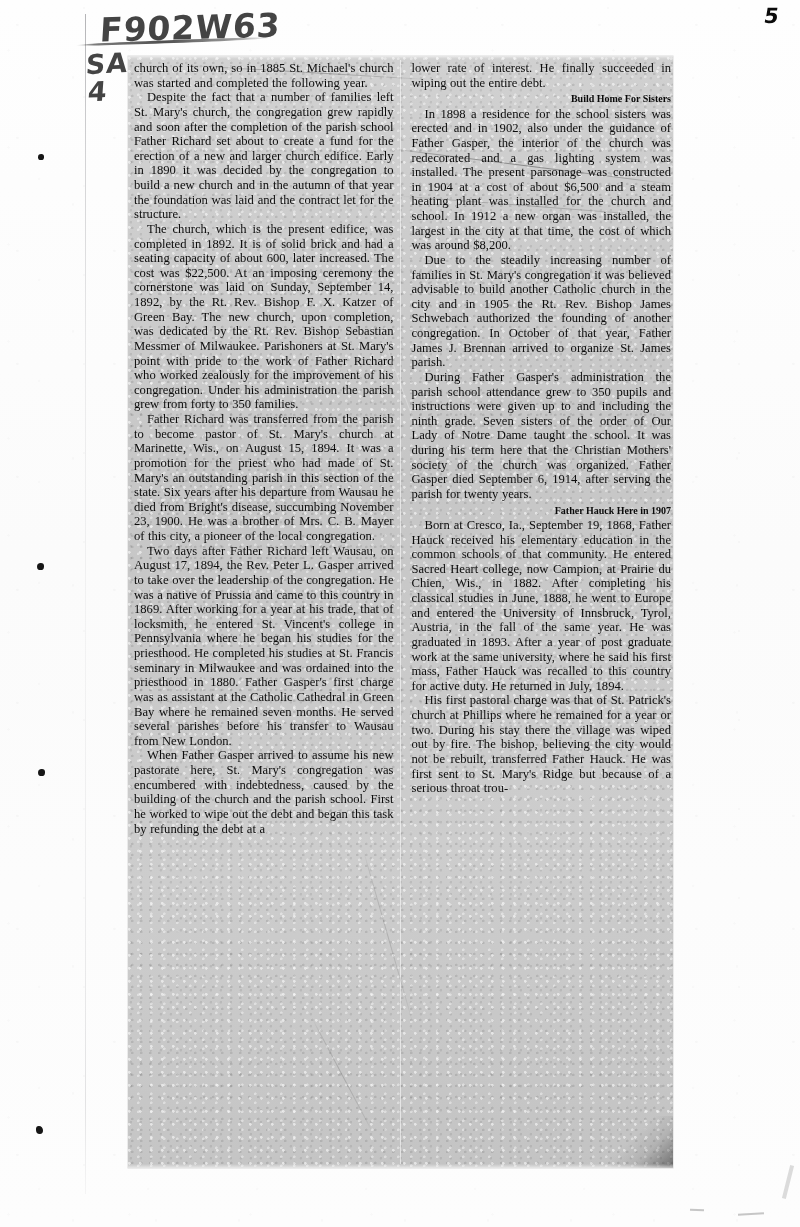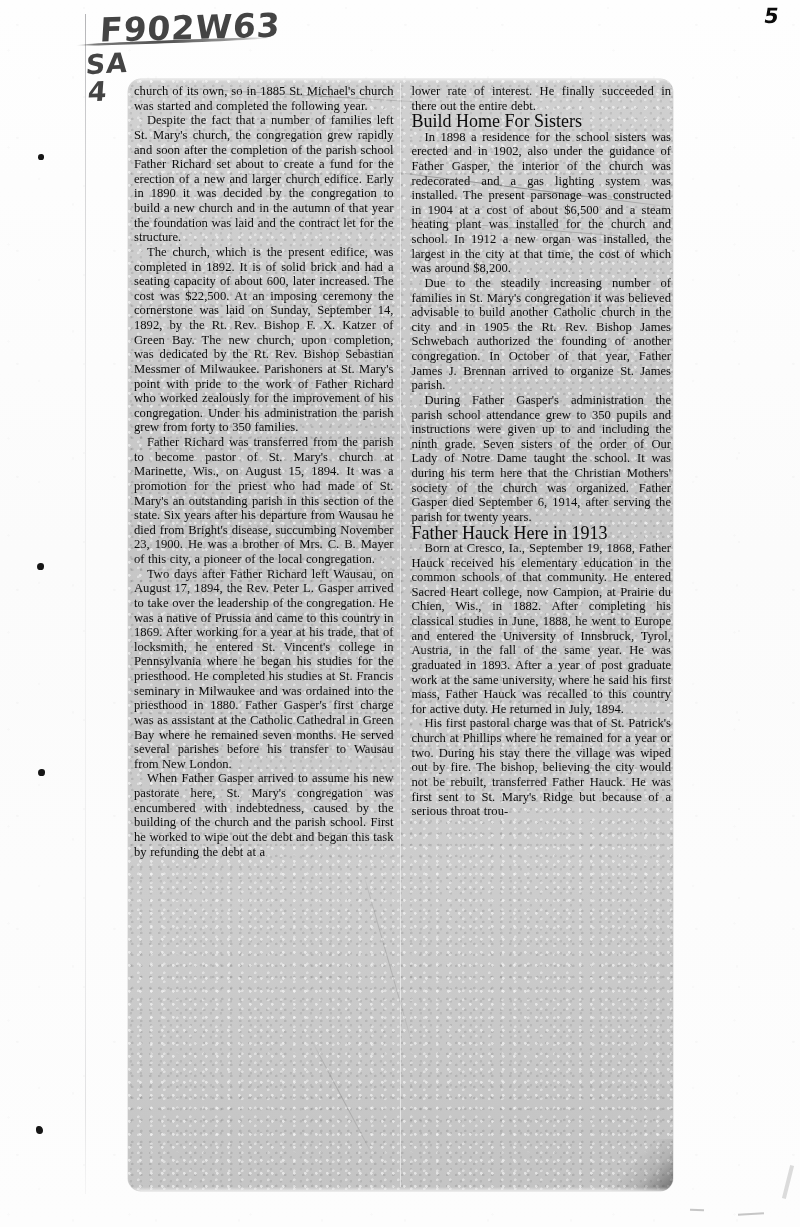--- a/index.html
+++ b/index.html
@@ -111,36 +111,35 @@
     font-weight: 700;
     font-size: 21px;
     color: #0b0b0b;
     transform: skewX(-9deg);
   }
 
   
   #clipping {
     position: absolute;
     left: 128px;
-    top: 79px;
+    top: 56px;
     width: 545px;
     height: 1112px;
     background: #c9c9c9;
     background-image:
       radial-gradient(circle at 12% 18%, rgba(255,255,255,0.55) 0 1.1px, transparent 1.6px),
       radial-gradient(circle at 47% 63%, rgba(0,0,0,0.10) 0 1.1px, transparent 1.6px),
       radial-gradient(circle at 79% 31%, rgba(255,255,255,0.40) 0 1.1px, transparent 1.6px),
       radial-gradient(circle at 29% 85%, rgba(0,0,0,0.08) 0 1.1px, transparent 1.6px),
       linear-gradient(172deg, #d2d2d2 0%, #c6c6c6 38%, #cdcdcd 70%, #c3c3c3 100%);
     background-size: 11px 13px, 9px 11px, 13px 9px, 10px 12px, 100% 100%;
     box-shadow: 0 0 0 0.5px rgba(150,150,150,0.35);
     display: flex;
     gap: 8px;
     overflow: hidden;
-    border-radius: 13px;
   }
   
   #clipping::before {
     content: "";
     position: absolute;
     left: 0; right: 0; top: -2px;
     height: 5px;
     background: linear-gradient(180deg, rgba(253,253,253,0.92), rgba(253,253,253,0));
     pointer-events: none;
   }
@@ -182,25 +181,25 @@
     text-align-last: left;
     text-indent: 13px;
     word-spacing: 0.4px;
     -webkit-font-smoothing: none;
   }
   .para.cont { text-indent: 0; }
 
   .subhead {
     margin: 1px 0 0 0;
     font-family: "Liberation Serif", serif;
-    font-size: 18px;
+    font-size: 10px;
     line-height: 15.4px;
-    font-weight: normal;
+    font-weight: bold;
     color: #0a0a0a;
-    text-align: left;
+    text-align: right;
   }
 
   
   .crease {
     position: absolute;
     pointer-events: none;
     background: linear-gradient(90deg,
       rgba(90,90,90,0) 0%,
       rgba(70,70,70,0.50) 14%,
       rgba(55,55,55,0.62) 50%,
@@ -261,26 +260,26 @@
     <div class="column left" id="left-column">
         <p class="para cont">church of its own, so in 1885 St. Michael's church was started and completed the following year.</p>
         <p class="para">Despite the fact that a number of families left St. Mary's church, the congregation grew rapidly and soon after the completion of the parish school Father Richard set about to create a fund for the erection of a new and larger church edifice. Early in 1890 it was decided by the congregation to build a new church and in the autumn of that year the foundation was laid and the contract let for the structure.</p>
         <p class="para">The church, which is the present edifice, was completed in 1892. It is of solid brick and had a seating capacity of about 600, later increased. The cost was $22,500. At an imposing ceremony the cornerstone was laid on Sunday, September 14, 1892, by the Rt. Rev. Bishop F. X. Katzer of Green Bay. The new church, upon completion, was dedicated by the Rt. Rev. Bishop Sebastian Messmer of Milwaukee. Parishoners at St. Mary's point with pride to the work of Father Richard who worked zealously for the improvement of his congregation. Under his administration the parish grew from forty to 350 families.</p>
         <p class="para">Father Richard was transferred from the parish to become pastor of St. Mary's church at Marinette, Wis., on August 15, 1894. It was a promotion for the priest who had made of St. Mary's an outstanding parish in this section of the state. Six years after his departure from Wausau he died from Bright's disease, succumbing November 23, 1900. He was a brother of Mrs. C. B. Mayer of this city, a pioneer of the local congregation.</p>
         <p class="para">Two days after Father Richard left Wausau, on August 17, 1894, the Rev. Peter L. Gasper arrived to take over the leadership of the congregation. He was a native of Prussia and came to this country in 1869. After working for a year at his trade, that of locksmith, he entered St. Vincent's college in Pennsylvania where he began his studies for the priesthood. He completed his studies at St. Francis seminary in Milwaukee and was ordained into the priesthood in 1880. Father Gasper's first charge was as assistant at the Catholic Cathedral in Green Bay where he remained seven months. He served several parishes before his transfer to Wausau from New London.</p>
         <p class="para">When Father Gasper arrived to assume his new pastorate here, St. Mary's congregation was encumbered with indebtedness, caused by the building of the church and the parish school. First he worked to wipe out the debt and began this task by refunding the debt at a</p>
       </div>
 
     <div class="column right" id="right-column">
-        <p class="para cont">lower rate of interest. He finally succeeded in there out the entire debt.</p>
+        <p class="para cont">lower rate of interest. He finally succeeded in wiping out the entire debt.</p>
         <h3 class="subhead">Build Home For Sisters</h3>
         <p class="para">In 1898 a residence for the school sisters was erected and in 1902, also under the guidance of Father Gasper, the interior of the church was redecorated and a gas lighting system was installed. The present parsonage was constructed in 1904 at a cost of about $6,500 and a steam heating plant was installed for the church and school. In 1912 a new organ was installed, the largest in the city at that time, the cost of which was around $8,200.</p>
         <p class="para">Due to the steadily increasing number of families in St. Mary's congregation it was believed advisable to build another Catholic church in the city and in 1905 the Rt. Rev. Bishop James Schwebach authorized the founding of another congregation. In October of that year, Father James J. Brennan arrived to organize St. James parish.</p>
         <p class="para">During Father Gasper's administration the parish school attendance grew to 350 pupils and instructions were given up to and including the ninth grade. Seven sisters of the order of Our Lady of Notre Dame taught the school. It was during his term here that the Christian Mothers' society of the church was organized. Father Gasper died September 6, 1914, after serving the parish for twenty years.</p>
-        <h3 class="subhead">Father Hauck Here in 1913</h3>
+        <h3 class="subhead">Father Hauck Here in 1907</h3>
         <p class="para">Born at Cresco, Ia., September 19, 1868, Father Hauck received his elementary education in the common schools of that community. He entered Sacred Heart college, now Campion, at Prairie du Chien, Wis., in 1882. After completing his classical studies in June, 1888, he went to Europe and entered the University of Innsbruck, Tyrol, Austria, in the fall of the same year. He was graduated in 1893. After a year of post graduate work at the same university, where he said his first mass, Father Hauck was recalled to this country for active duty. He returned in July, 1894.</p>
         <p class="para">His first pastoral charge was that of St. Patrick's church at Phillips where he remained for a year or two. During his stay there the village was wiped out by fire. The bishop, believing the city would not be rebuilt, transferred Father Hauck. He was first sent to St. Mary's Ridge but because of a serious throat trou-</p>
       </div>
 
     <div class="gutter-rule"></div>
 
     <div class="crease" style="left:60px; top:16px; width:240px; transform:rotate(3.4deg); opacity:0.55;"></div>
     <div class="crease" style="left:262px; top:110px; width:285px; transform:rotate(7.2deg); opacity:0.75;"></div>
     <div class="crease" style="left:270px; top:150px; width:276px; transform:rotate(4.4deg); opacity:0.45;"></div>
     <div class="crease pale" style="left:215px; top:335px; width:120px; transform:rotate(70deg); opacity:0.5;"></div>

